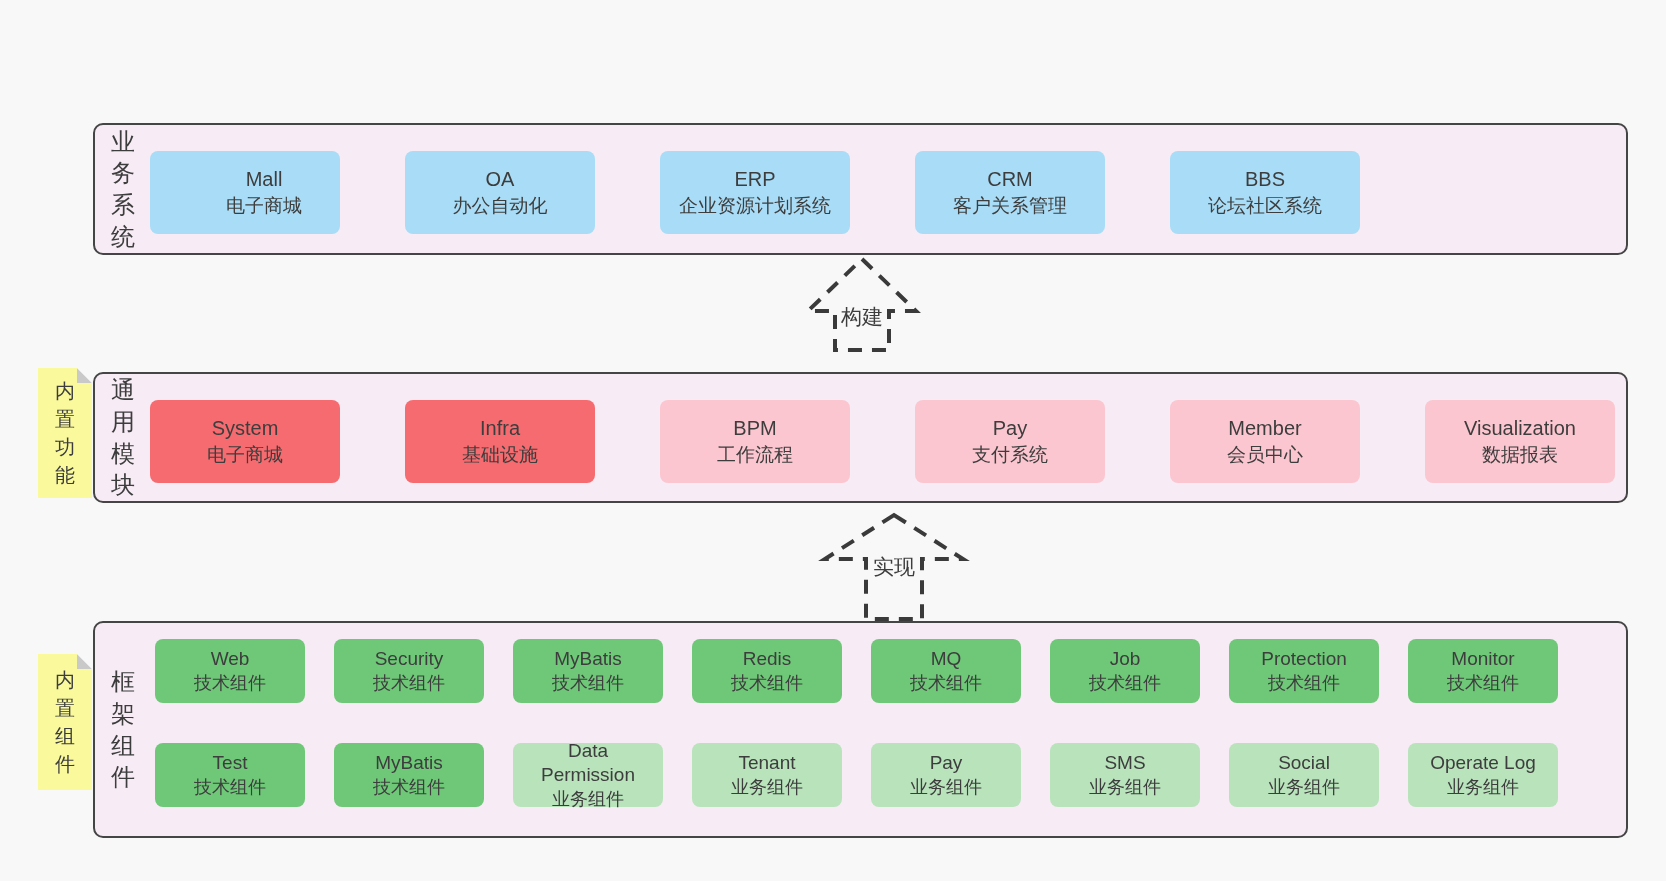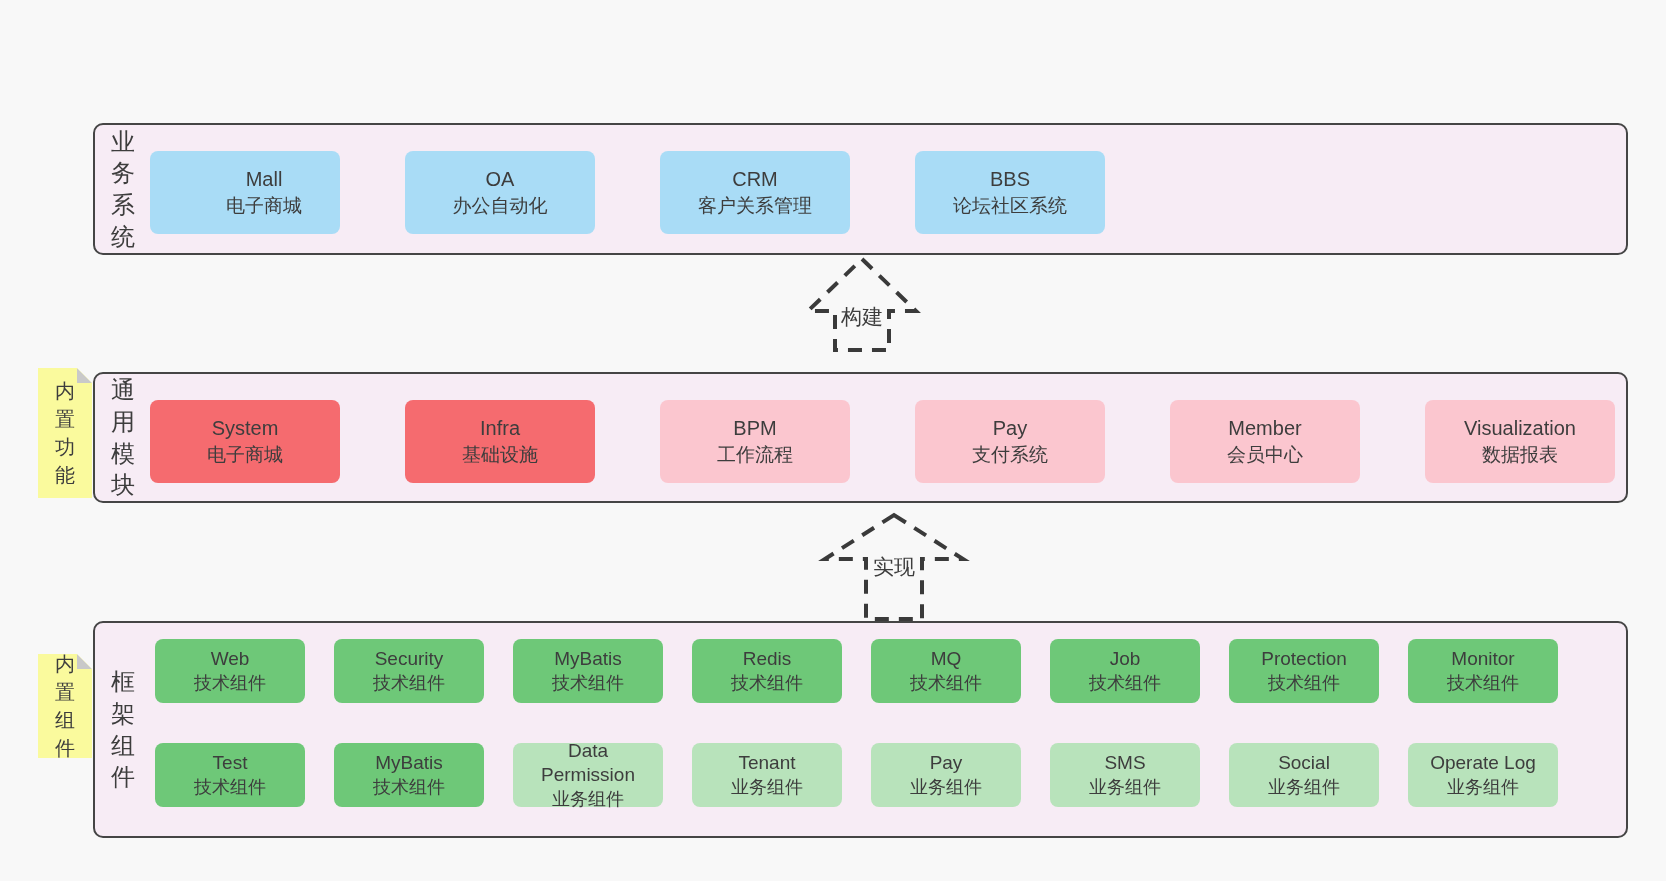--- a/index.html
+++ b/index.html
@@ -36,21 +36,21 @@
   .band-3 .box{width:150px; height:64px;}
   .box .en{font-size:20px; line-height:1.35;}
   .box .zh{font-size:19px; line-height:1.35;}
   .band-3 .box .en{font-size:19px; line-height:1.28;}
   .band-3 .box .zh{font-size:18px; line-height:1.28;}
 
   .sticky{position:absolute; left:38px; width:54px; background:var(--c-sticky_yellow);
           display:flex; align-items:center; justify-content:center; z-index:3;
           clip-path:polygon(0 0, calc(100% - 15px) 0, 100% 15px, 100% 100%, 0 100%);}
   .sticky-1{top:368px; height:130px;}
-  .sticky-2{top:654px; height:104px;}
+  .sticky-2{top:654px; height:136px;}
   .sticky .fold{position:absolute; top:0; right:0; width:15px; height:15px;
                 background:var(--c-fold_gray); clip-path:polygon(0 0, 100% 100%, 0 100%);}
   .sticky .txt{display:block; width:1em; font-size:20px; line-height:1.4;
                word-break:break-all; text-align:center; color:var(--c-text);}
 
   .arrow{position:absolute; overflow:visible;}
   .arrow-1{left:805px; top:256px;}
   .arrow-2{left:822px; top:512px;}
   .arrow .outline{fill:none; stroke:var(--c-arrow_dash); stroke-width:4; stroke-dasharray:14 10;}
   .arrow .label-bg{fill:var(--c-page_bg);}
@@ -68,20 +68,24 @@
     <div class="box-row">
         <div class="box" style="background: rgb(169, 220, 246); padding-left: 44px;">
           <span class="en">Mall</span>
           <span class="zh">电子商城</span>
         </div>
         <div class="box" style="background: rgb(169, 220, 246);">
           <span class="en">OA</span>
           <span class="zh">办公自动化</span>
         </div>
         <div class="box" style="background: rgb(169, 220, 246);">
+          <span class="en">ERP</span>
+          <span class="zh">企业资源计划系统</span>
+        </div>
+        <div class="box" style="background: rgb(169, 220, 246);">
           <span class="en">CRM</span>
           <span class="zh">客户关系管理</span>
         </div>
         <div class="box" style="background: rgb(169, 220, 246);">
           <span class="en">BBS</span>
           <span class="zh">论坛社区系统</span>
         </div>
       </div>
   </section>
 

